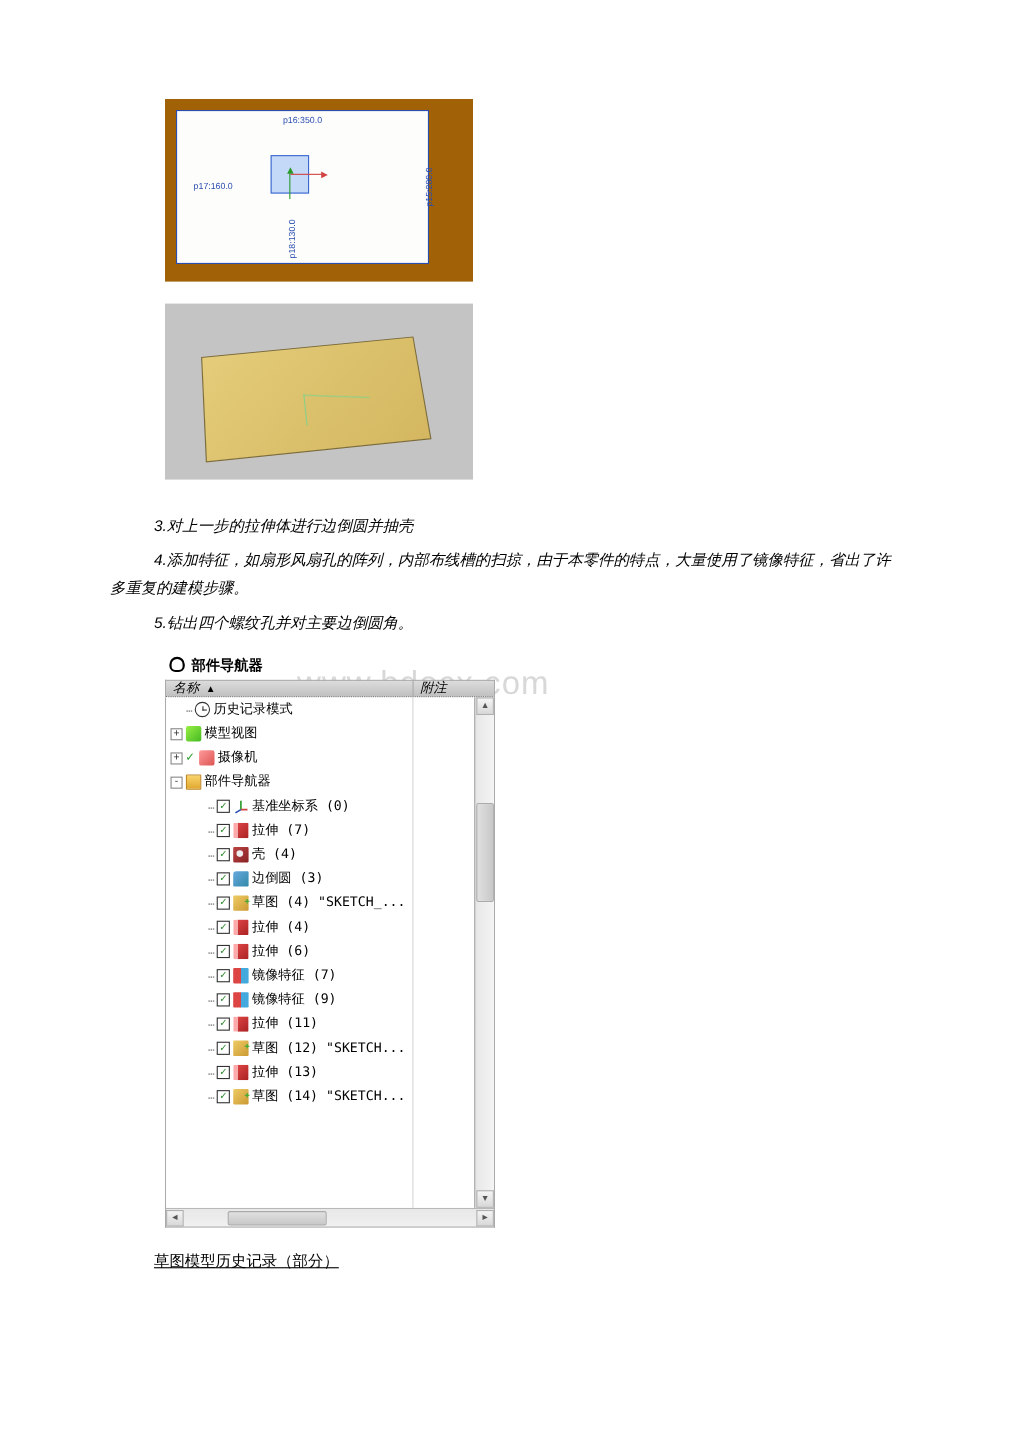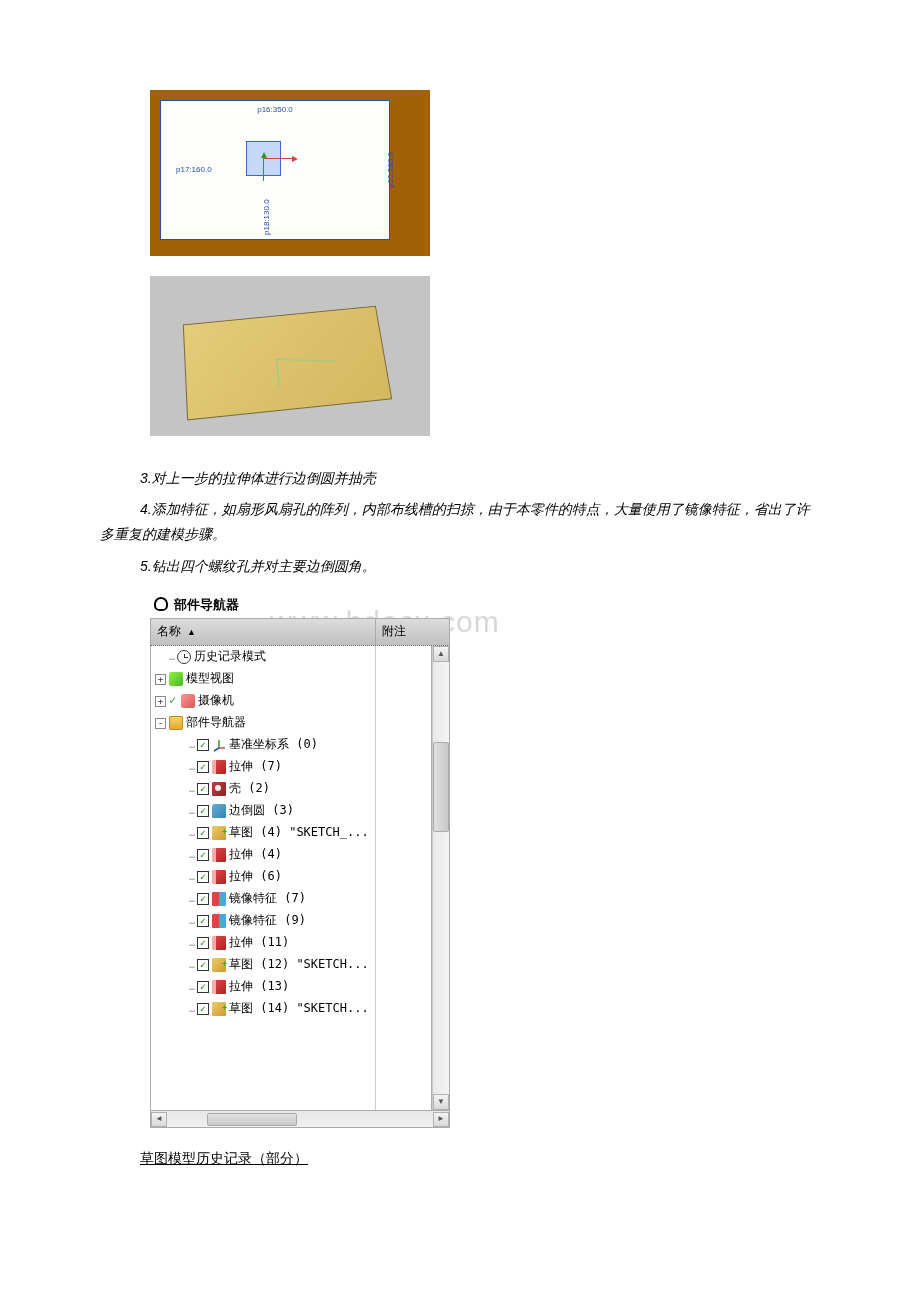--- a/index.html
+++ b/index.html
@@ -104,21 +104,22 @@
       border-radius: 50% 50% 40% 40%;
       margin-right: 6px;
       background: #fff;
     }
     .panel-header {
       display: flex;
       background: linear-gradient(#dcdcdc, #c0c0c0);
       border: 1px solid #aaa;
       border-bottom: 1px dotted #666;
       font-size: 12px;
-      height: 28px;
+      height: 16px;
+      font-style: italic;
     }
     .panel-header .col-name { width: 225px; padding: 2px 6px; border-right: 1px solid #aaa; display: flex; align-items: center; }
     .panel-header .col-note { flex: 1; padding: 2px 6px; display: flex; align-items: center; text-align: right; }
     .sort-arrow { margin-left: 6px; font-size: 9px; }
 
     .tree-area {
       display: flex;
       border: 1px solid #aaa;
       border-top: none;
       height: 465px;
@@ -308,21 +309,21 @@
           <span class="dots">…</span>
           <span class="checkbox">✓</span>
           <span class="icon icon-extrude"></span>
           <span class="label-text">拉伸 (7)</span>
         </div>
         <div class="tree-row">
           <span class="indent2"></span>
           <span class="dots">…</span>
           <span class="checkbox">✓</span>
           <span class="icon icon-shell"></span>
-          <span class="label-text">壳 (2)</span>
+          <span class="label-text">壳 (4)</span>
         </div>
         <div class="tree-row">
           <span class="indent2"></span>
           <span class="dots">…</span>
           <span class="checkbox">✓</span>
           <span class="icon icon-fillet"></span>
           <span class="label-text">边倒圆 (3)</span>
         </div>
         <div class="tree-row">
           <span class="indent2"></span>

